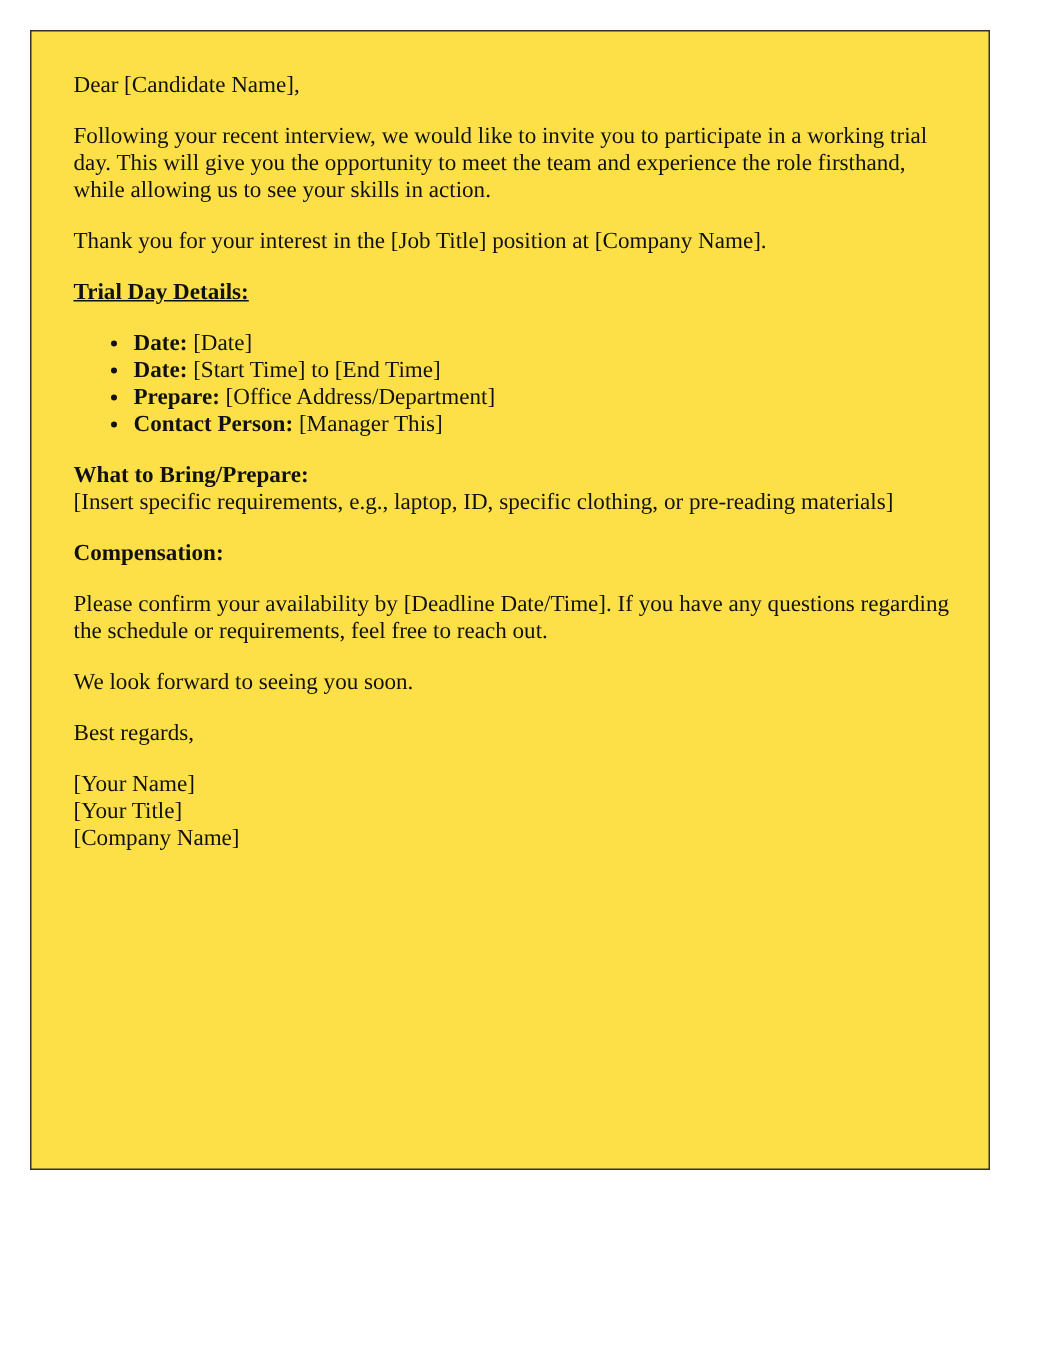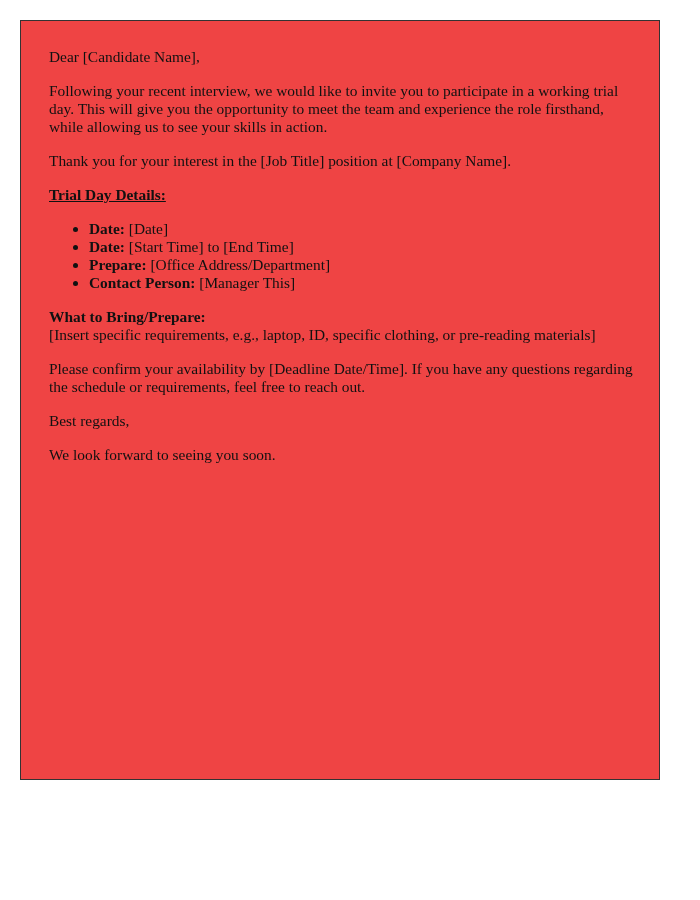--- a/index.html
+++ b/index.html
@@ -11,21 +11,21 @@
       overflow: hidden;
     }
     .page {
       position: absolute;
       left: 20px;
       top: 20px;
       width: 640px;
       height: 760px;
       border: 1px solid #333333;
       box-sizing: border-box;
-      background: #ef4444;
+      background: #fde047;
     }
     .content {
       position: absolute;
       left: 28px;
       top: 27px;
       width: 590px;
       font-family: "Liberation Serif", "DejaVu Serif", serif;
       font-size: 15.4px;
       line-height: 18px;
       color: #111111;
@@ -71,20 +71,26 @@
       <li><span class="label">Prepare:</span><span> [Office Address/Department]</span></li>
       <li><span class="label">Contact Person:</span><span> [Manager This]</span></li>
     </ul>
 
     <div class="section">
       <div class="heading">What to Bring/Prepare:</div>
       <div>[Insert specific requirements, e.g., laptop, ID, specific clothing, or pre-reading materials]</div>
     </div>
 
     <div class="section">
+      <div class="heading">Compensation:</div>
     </div>
 
     <p>Please confirm your availability by [Deadline Date/Time]. If you have any questions regarding the schedule or requirements, feel free to reach out.</p>
+    <p>We look forward to seeing you soon.</p>
     <p>Best regards,</p>
-    <p>We look forward to seeing you soon.</p>
 
+    <div>
+      <span class="sig-line">[Your Name]</span>
+      <span class="sig-line">[Your Title]</span>
+      <span class="sig-line">[Company Name]</span>
+    </div>
   </div>
 </div>
 
 </body></html>

